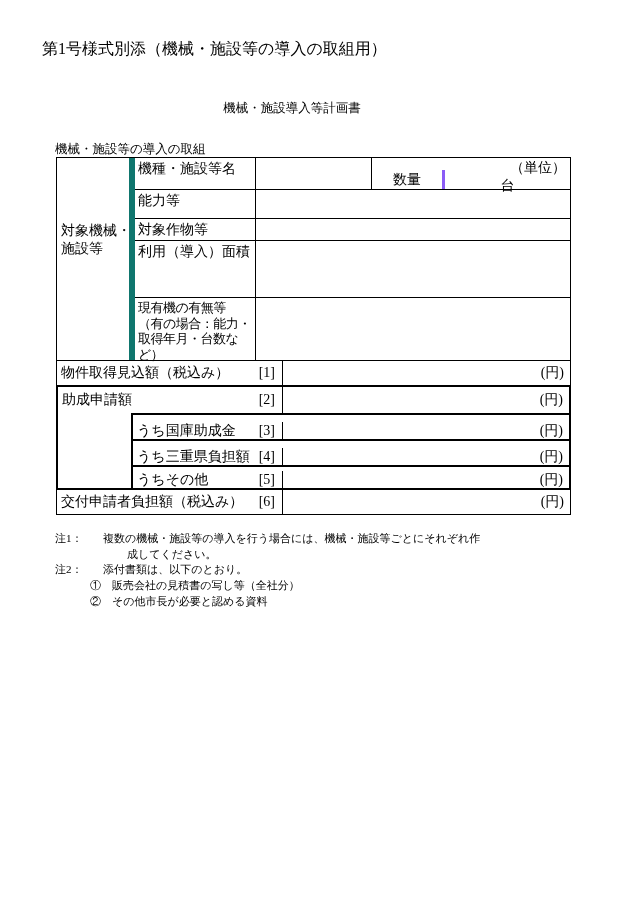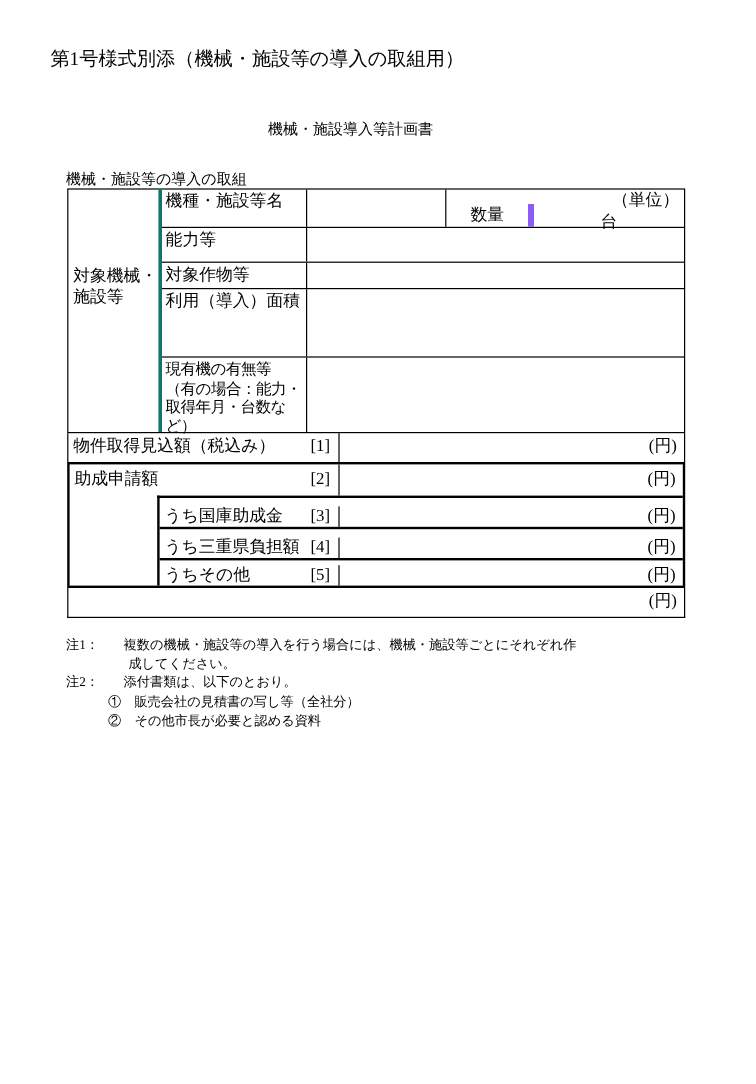--- a/index.html
+++ b/index.html
@@ -12,30 +12,30 @@
     overflow: hidden;
   }
   .form-id { position: absolute; left: 42px; top: 39px; font-size: 16px; white-space: nowrap; }
   .doc-title { position: absolute; left: 0; top: 100px; width: 584px; text-align: center; font-size: 12.5px; }
   .section-heading { position: absolute; left: 55px; top: 141px; font-size: 12.5px; white-space: nowrap; }
 
   .tbl { position: absolute; left: 56px; top: 157px; width: 515px; font-size: 14px; line-height: 1.25; }
 
   
   .upper { display: flex; border: 1px solid #000; }
-  .gcell { width: 78px; border-right: 3px solid #0f766e; padding: 64px 2px 0 4px; }
+  .gcell { width: 78px; border-right: 6px solid #0f766e; padding: 64px 2px 0 4px; }
   .gcell div { white-space: nowrap; }
   .urows { flex: 1; }
   .urow { display: flex; border-bottom: 1px solid #000; }
   .urow.last { border-bottom: none; }
   .r1 { height: 32px; } .r2 { height: 29px; } .r3 { height: 22px; } .r4 { height: 57px; } .r5 { height: 62px; }
   .ulabel { width: 121px; border-right: 1px solid #000; padding: 2px 3px; }
   .uval { flex: 1; }
   .cell-blank { width: 116px; border-right: 1px solid #000; }
-  .cell-qty { width: 73px; border-right: 5px solid #8b5cf6; display: flex; align-items: center; justify-content: center; margin-top: 12px; }
+  .cell-qty { width: 73px; border-right: 3px solid #8b5cf6; display: flex; align-items: center; justify-content: center; margin-top: 12px; }
   .cell-unit { flex: 1; padding: 1px 4px; }
   .unit-cap { text-align: right; }
   .unit-val { text-align: center; }
   .exist-label { font-size: 13px; letter-spacing: -0.5px; line-height: 15.5px; padding-top: 2px; }
   .exist-label div { white-space: nowrap; }
 
   
   .finrow { display: flex; border: 1px solid #000; border-top: none; }
   .finrow.f1 { height: 24px; border-bottom: none; }
   .finrow.f6 { height: 25px; }
@@ -50,21 +50,21 @@
   .spacer { width: 73px; }
   .subrows { flex: 1; border-left: 2px solid #000; border-top: 2px solid #000; }
   .subrow { display: flex; border-bottom: 2px solid #000; height: 26px; align-items: flex-end; }
   .subrow.last { border-bottom: none; height: 21px; }
   .slabel { width: 150px; border-right: 1px solid #000; display: flex; align-items: center; justify-content: space-between; padding: 0 7px 0 4px; }
 
   
   .notes { position: absolute; left: 55px; top: 531px; font-size: 11px; line-height: 15.7px; }
   .note-line { white-space: nowrap; display: flex; }
   .nlabel { display: inline-block; width: 48px; }
-  .indent-50 { margin-left: 52px; }
+  .indent-50 { margin-left: 72px; }
   .indent-35 { margin-left: 35px; }
 </style>
 </head>
 <body>
 
 <div class="form-id">第1号様式別添（機械・施設等の導入の取組用）</div>
 <div class="doc-title">機械・施設導入等計画書</div>
 <div class="section-heading">機械・施設等の導入の取組</div>
 
 <div class="tbl">
@@ -156,20 +156,24 @@
           </div>
           <div class="fval">
             <span>(円)</span>
           </div>
         </div>
       </div>
     </div>
   </div>
 
   <div class="finrow f6">
+    <div class="flabel">
+      <span>交付申請者負担額（税込み）</span>
+      <span>[6]</span>
+    </div>
     <div class="fval">
       <span>(円)</span>
     </div>
   </div>
 
 </div>
 
 <div class="notes">
   <div class="note-line">
     <span class="nlabel">注1：</span>

